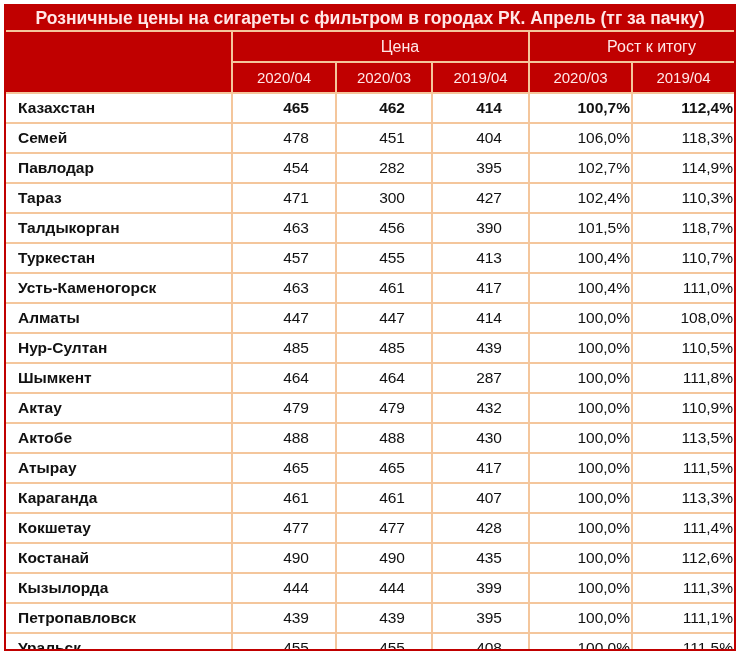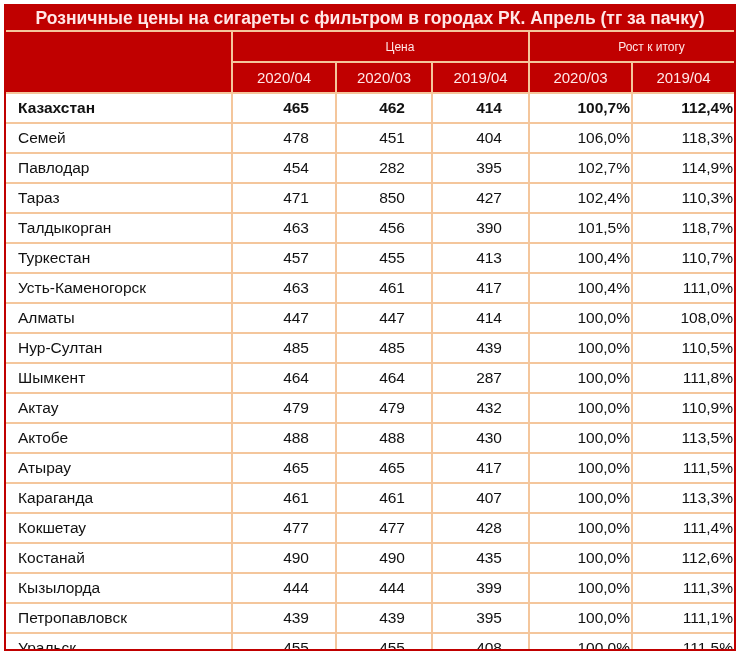--- a/index.html
+++ b/index.html
@@ -45,36 +45,36 @@
 
   thead th {
     background: #C00000;
     color: #FFE7E7;
     font-weight: normal;
     border: 2px solid #F4C69C;
     height: 27px;
     text-align: center;
     overflow: hidden;
   }
-  thead tr.group-row th { font-size: 12px; padding-left: 40px; }
+  thead tr.group-row th { font-size: 16px; padding-left: 40px; }
   thead tr.sub-row th { font-size: 15px; text-align: center; }
   thead th.corner { border-bottom: 2px solid #F4C69C; }
 
   tbody th, tbody td {
     border: 2px solid #F4C69C;
     height: 26px;
     font-size: 15.5px;
     color: #111111;
     background: #ffffff;
     overflow: hidden;
     white-space: nowrap;
   }
   tbody th {
     text-align: left;
-    font-weight: normal;
+    font-weight: bold;
     padding-left: 12px;
   }
   tbody td { text-align: right; }
   tbody td:nth-child(2),
   tbody td:nth-child(3),
   tbody td:nth-child(4) { padding-right: 26px; }
   tbody td:nth-child(5),
   tbody td:nth-child(6) { }
 
   tbody tr.total-row th,
@@ -131,21 +131,21 @@
           <th>Павлодар</th>
           <td>454</td>
           <td>282</td>
           <td>395</td>
           <td>102,7%</td>
           <td>114,9%</td>
         </tr>
         <tr>
           <th>Тараз</th>
           <td>471</td>
-          <td>850</td>
+          <td>300</td>
           <td>427</td>
           <td>102,4%</td>
           <td>110,3%</td>
         </tr>
         <tr>
           <th>Талдыкорган</th>
           <td>463</td>
           <td>456</td>
           <td>390</td>
           <td>101,5%</td>

